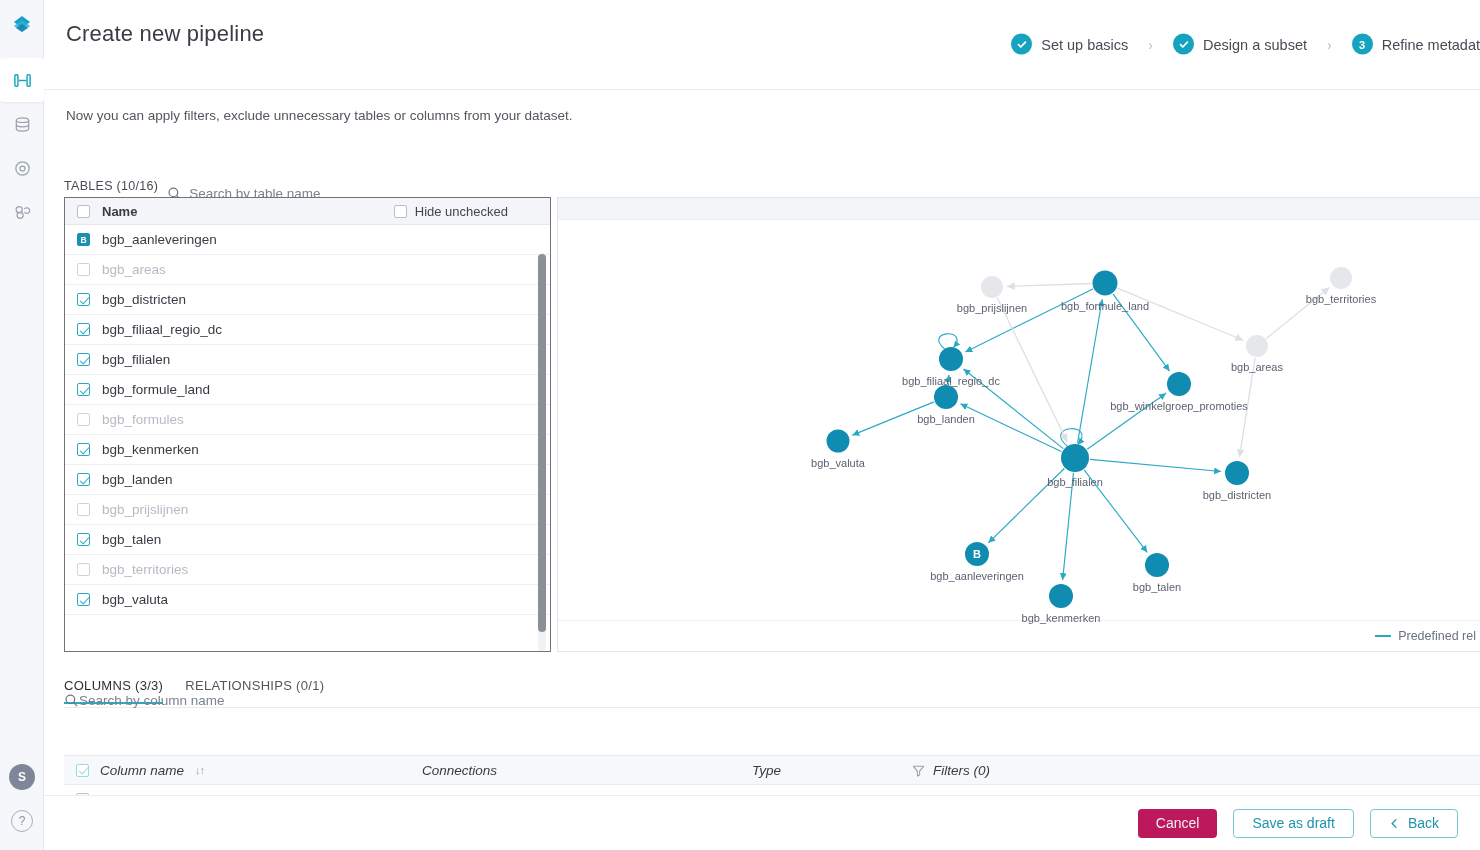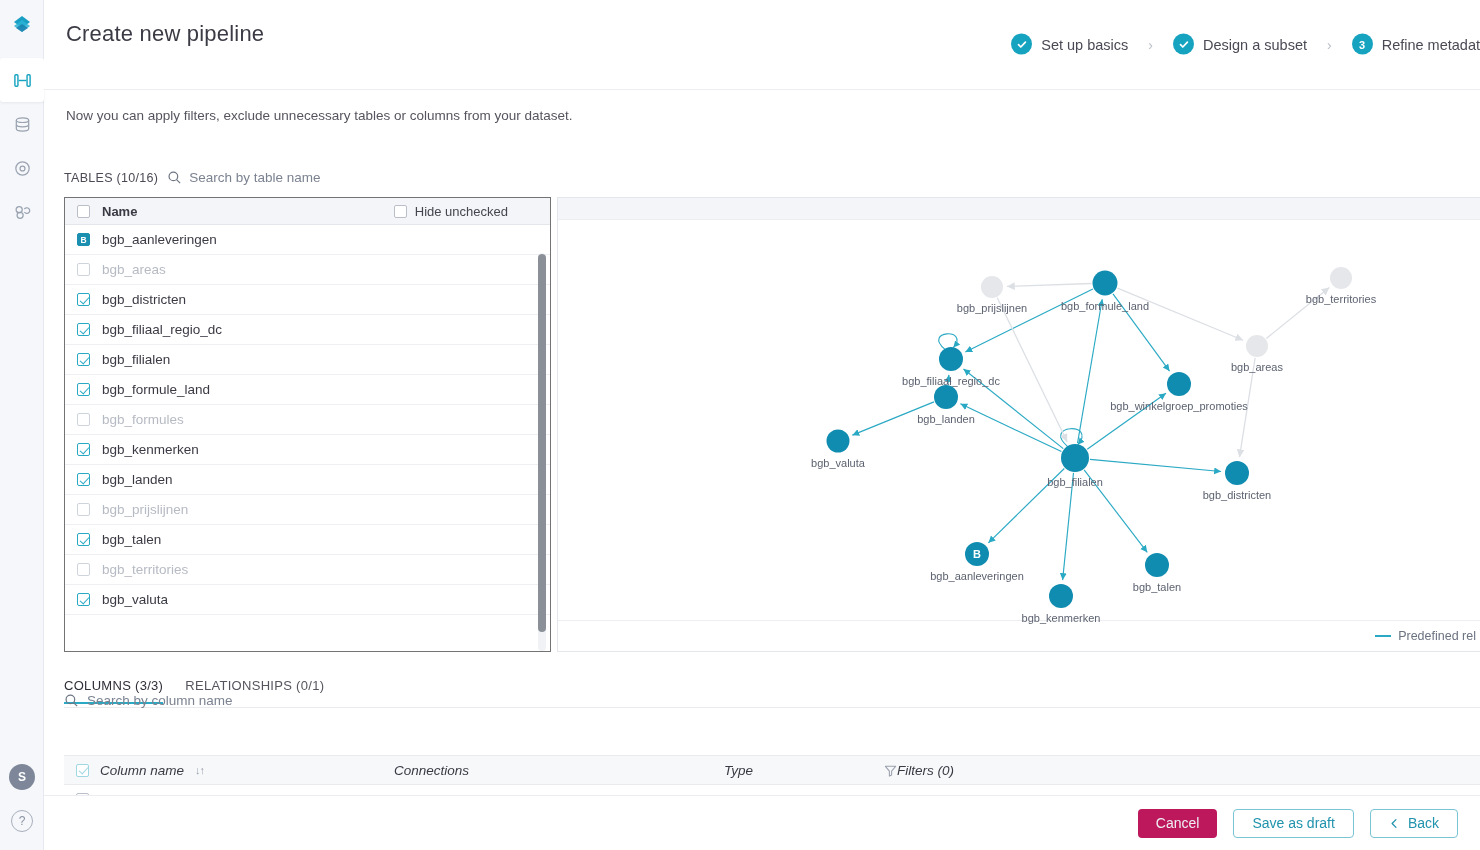--- a/index.html
+++ b/index.html
@@ -64,21 +64,21 @@
   .subtitle {
     position: absolute; left: 66px; top: 108px; font-size: 13.5px; color: #55555f;
   }
 
   
   .tables-head {
     position: absolute; left: 64px; top: 170px;
     display: flex; align-items: center; gap: 9px;
   }
   .tables-count { font-size: 12.5px; color: #4a4a55; letter-spacing: .3px; }
-  .tbl-search { display: flex; align-items: center; gap: 7px; }
+  .tbl-search { display: flex; align-items: center; gap: 7px; margin-top: 16px; }
   .tbl-search input {
     border: none; outline: none; font-size: 13.5px; color: #45454f;
     font-family: inherit; width: 200px; background: transparent;
   }
   .tbl-search input::placeholder { color: #7b8290; }
 
   .tables-panel {
     position: absolute; left: 64px; top: 197px; width: 487px; height: 455px;
     border: 1px solid #737373; background: #fff; overflow: hidden;
   }
@@ -154,37 +154,37 @@
   .tabs {
     position: absolute; left: 64px; top: 678px; display: flex; gap: 22px;
     font-size: 13px; letter-spacing: .3px;
   }
   .tab { padding-bottom: 9px; color: #55555f; }
   .tab.active { color: #2f2f38; border-bottom: 2.5px solid #2aa9c4; }
   .tabs-rule {
     position: absolute; left: 64px; top: 707px; width: 1416px; height: 1px; background: #e9ebef;
   }
   .col-search {
-    position: absolute; left: 64px; top: 693px; display: flex; align-items: flex-end; gap: 8px;
+    position: absolute; left: 64px; top: 693px; display: flex; align-items: flex-end; 
   }
   .col-search input {
     border: none; outline: none; font-size: 13.5px; color: #45454f;
     font-family: inherit; width: 260px; background: transparent;
   }
   .col-search input::placeholder { color: #7b8290; }
 
   .col-table { position: absolute; left: 64px; top: 755px; width: 1416px; font-style: italic; }
   .ct-header {
     height: 30px; background: #f7f8fa; border-top: 1px solid #e9ebef; border-bottom: 1px solid #e9ebef;
     display: flex; align-items: center; font-size: 13.5px; color: #3a3a44;
   }
   .ct-c1 { width: 330px; display: flex; align-items: center; gap: 11px; padding-left: 12px; }
-  .ct-c2 { width: 330px; }
+  .ct-c2 { width: 330px; margin-left: 28px; }
   .ct-c3 { width: 160px; }
-  .ct-c4 { display: flex; align-items: center; }
+  .ct-c4 { display: flex; align-items: center; gap: 8px; }
   .sort-ic { color: #9aa1ad; font-size: 11px; letter-spacing: -1px; }
   .ct-row {
     height: 30px; display: flex; align-items: center; border-bottom: 1px solid #eef0f3;
   }
   .ct-row .pill { width: 26px; height: 7px; background: #6d7481; border-radius: 2px; }
 
   
   .footer {
     position: absolute; left: 44px; top: 795px; width: 1436px; height: 55px;
     background: #fff; border-top: 1px solid #ececf1;

